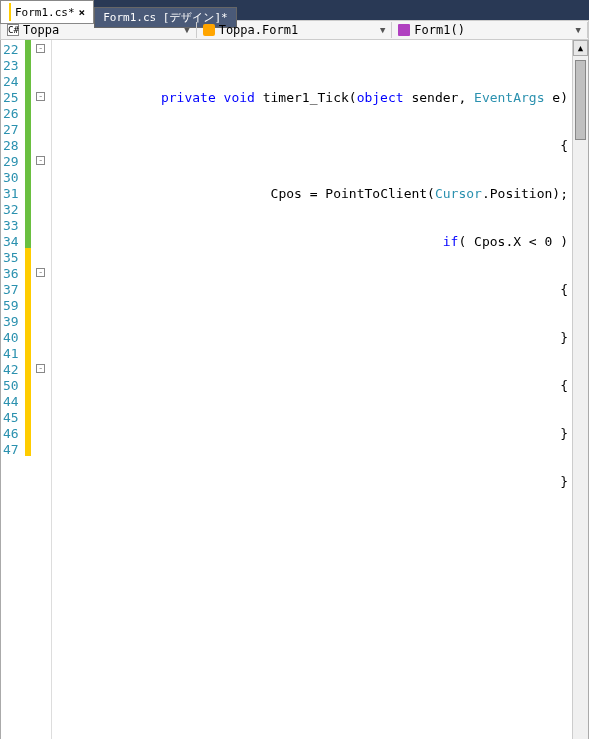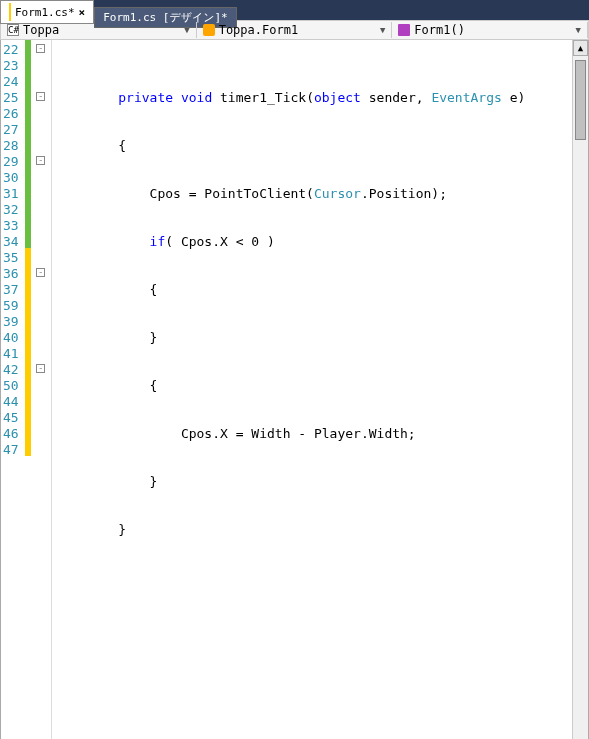--- a/index.html
+++ b/index.html
@@ -27,21 +27,21 @@
     .line-nums { background: #fff; color: #2b91af; text-align: right; padding: 2px 6px 2px 2px; font-size: 13px; line-height: 16px; }
     .line-nums div { height: 16px; }
     .change-bar { width: 6px; }
     .change-bar div { height: 16px; }
     .change-bar .saved { background: #6abf40; }
     .change-bar .modified { background: #ffcc00; }
     .fold-col { width: 20px; background: #fff; }
     .fold-col div { height: 16px; display: flex; align-items: center; justify-content: center; font-size: 9px; color: #888; }
     .fold-box { width: 9px; height: 9px; border: 1px solid #888; background: #fff; line-height: 7px; text-align: center; cursor: pointer; }
     .code { flex: 1; padding: 2px 4px; font-family: "MS Gothic", Consolas, monospace; font-size: 13px; line-height: 16px; white-space: pre; position: relative; }
-    .code-line { height: 16px; }
+    .code-line { height: 16px; text-align: right; }
     .code-bg { position: absolute; left: 0; right: 0; top: 0; bottom: 0; background: #e8f0e8; z-index: -1; }
     .kw { color: #0000ff; }
     .type { color: #2b91af; }
     
     .scrollbar-v { width: 16px; background: #f0f0f0; border-left: 1px solid #ccc; position: relative; }
     .scroll-thumb { position: absolute; left: 2px; right: 2px; top: 20px; height: 80px; background: #c0c0c0; border: 1px solid #888; }
     .scroll-btn { height: 16px; background: #e8e8e8; border: 1px solid #aaa; text-align: center; font-size: 9px; line-height: 14px; }
   </style>
 </head>
 <body>
@@ -174,21 +174,20 @@
   </div>
   <div class="code">
     <div class="code-bg"></div>
     <div class="code-line"><span>        </span><span class="kw">private</span> <span class="kw">void</span><span> timer1_Tick(</span><span class="kw">object</span><span> sender, </span><span class="type">EventArgs</span><span> e)</span></div>
     <div class="code-line">        {</div>
     <div class="code-line"><span>            Cpos = PointToClient(</span><span class="type">Cursor</span><span>.Position);</span></div>
     <div class="code-line"><span>            </span><span class="kw">if</span><span>( Cpos.X &lt; 0 )</span></div>
     <div class="code-line">            {</div>
     <div class="code-line">            }</div>
     <div class="code-line">            {</div>
-    <div class="code-line">                Cpos.X = Width - Player.Width;</div>
     <div class="code-line">            }</div>
     <div class="code-line">        }</div>
     <div class="code-line"></div>
     
     
     
     
     
     
     

